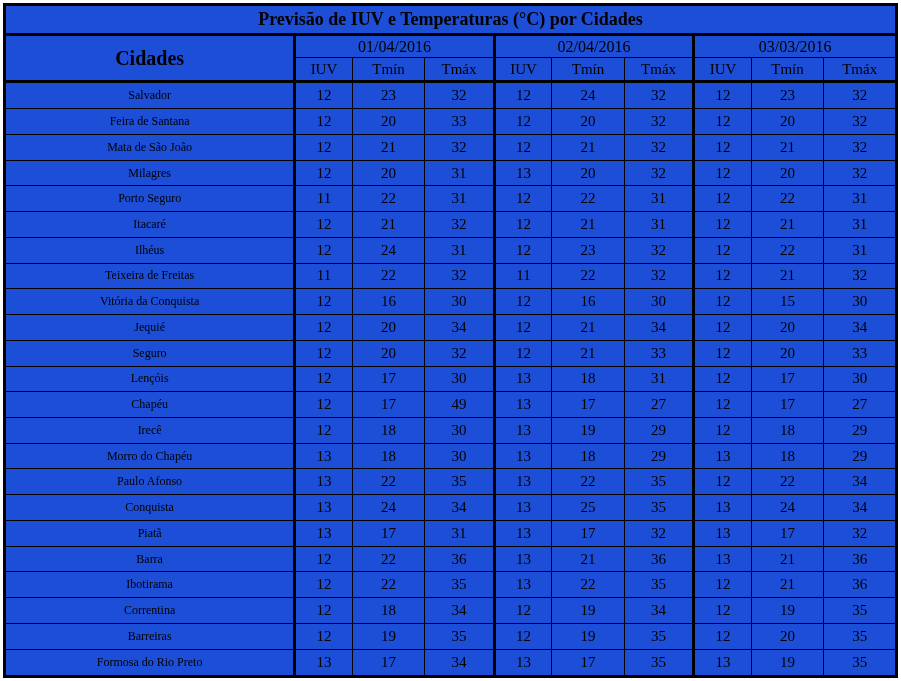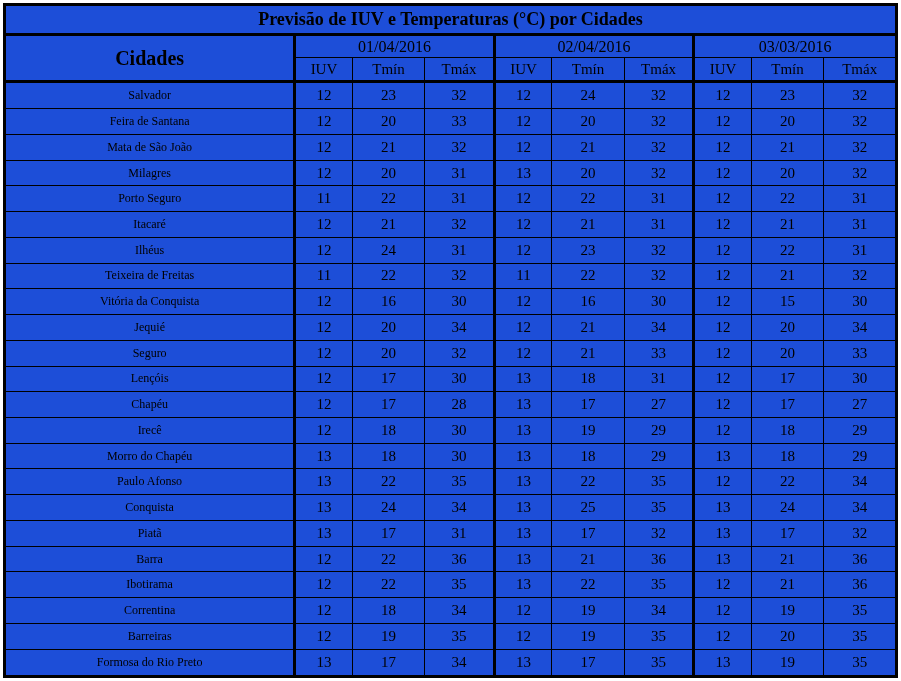--- a/index.html
+++ b/index.html
@@ -212,21 +212,21 @@
           <td class="val">18</td>
           <td class="val">31</td>
           <td class="val thickL">12</td>
           <td class="val">17</td>
           <td class="val">30</td>
         </tr>
         <tr>
           <td class="city">Chapéu</td>
           <td class="val thickL">12</td>
           <td class="val">17</td>
-          <td class="val">28</td>
+          <td class="val">49</td>
           <td class="val thickL">13</td>
           <td class="val">17</td>
           <td class="val">27</td>
           <td class="val thickL">12</td>
           <td class="val">17</td>
           <td class="val">27</td>
         </tr>
         <tr>
           <td class="city">Irecê</td>
           <td class="val thickL">12</td>

